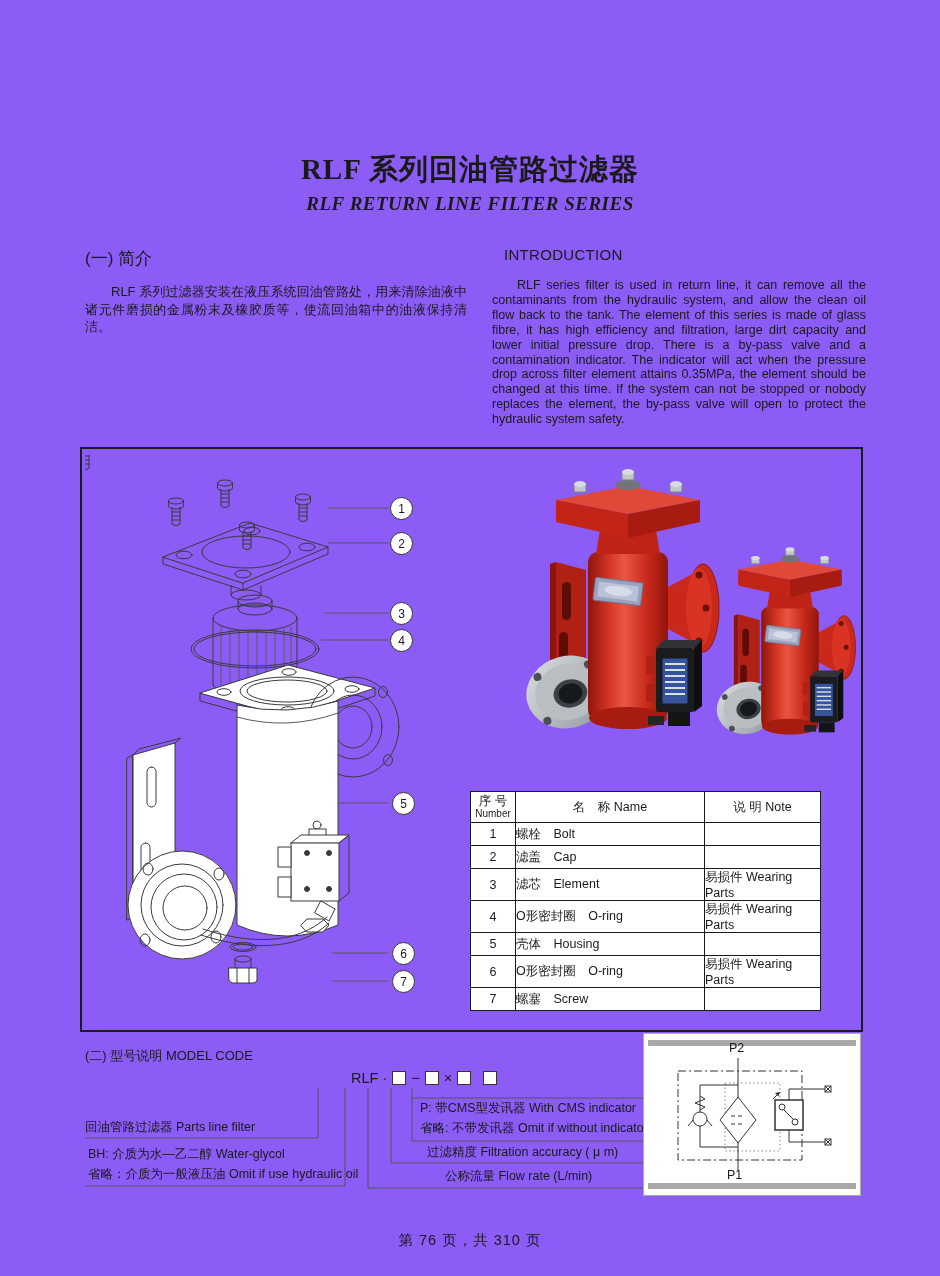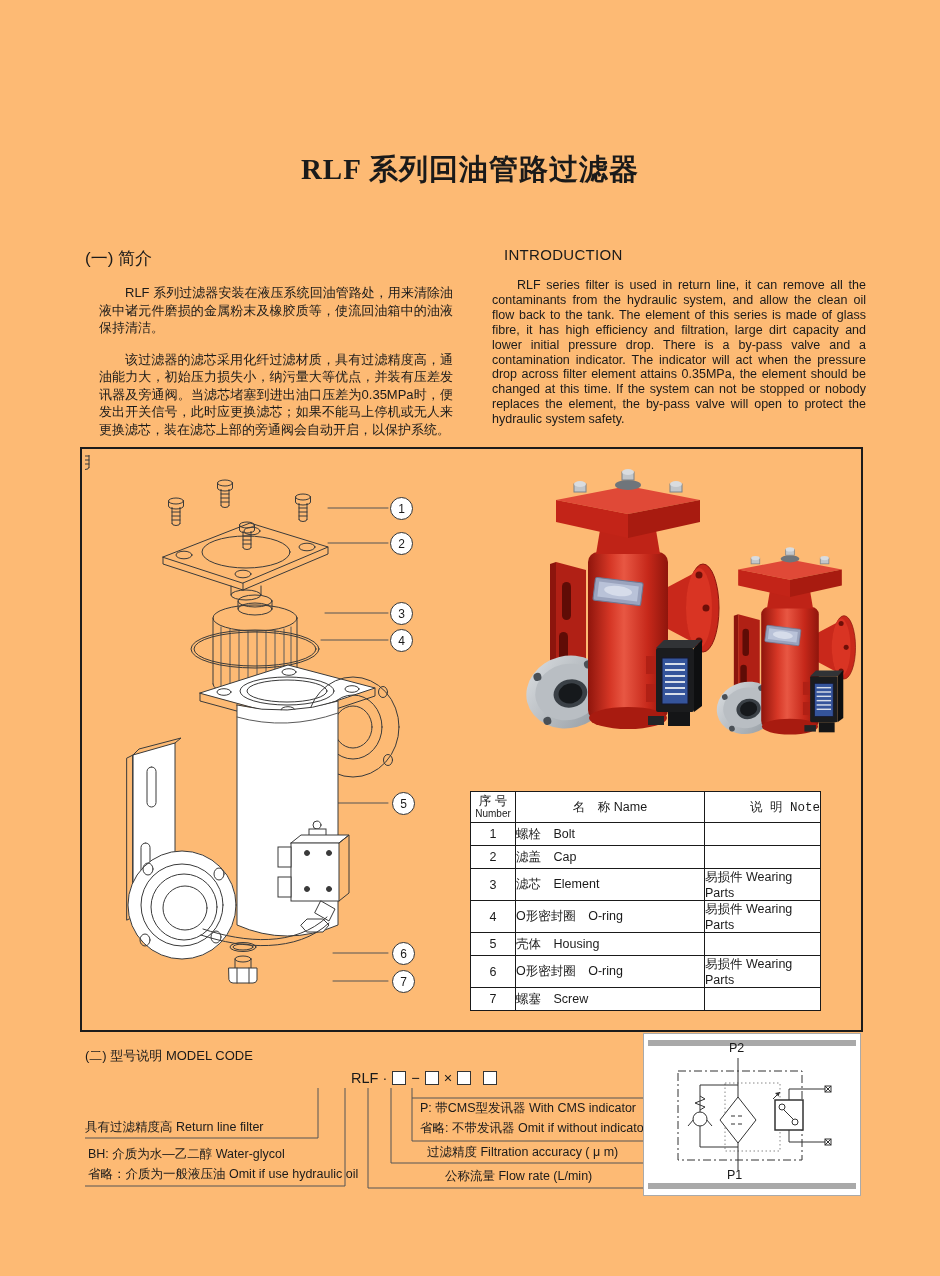--- a/index.html
+++ b/index.html
@@ -1,30 +1,30 @@
 <!DOCTYPE html>
 <html lang="zh"><head>
 <meta charset="utf-8">
 <style>
   html,body{margin:0;padding:0;background:#e8e8e8;}
-  .page{position:relative;width:940px;height:1276px;background:#fdba74;margin:0 auto;
+  .page{position:relative;width:940px;height:1276px;background:#8b5cf6;margin:0 auto;
         font-family:"Liberation Sans","DejaVu Sans",sans-serif;color:#1a1a1a;overflow:hidden;}
   .abs{position:absolute;}
   
   .title-zh{top:150px;left:0;width:100%;text-align:center;
             font-family:"Liberation Serif","DejaVu Serif",serif;
             font-size:29px;font-weight:bold;letter-spacing:1px;}
   .title-en{top:193px;left:0;width:100%;text-align:center;
             font-family:"Liberation Serif","DejaVu Serif",serif;
             font-size:19px;font-weight:bold;font-style:italic;letter-spacing:0.5px;}
   
   .col-zh{left:85px;top:247px;width:382px;}
   .sec-head{font-size:17px;}
   .zh-body{margin-top:13px;font-size:13px;line-height:17.5px;text-align:justify;}
-  .zh-body p{margin:14px;text-indent:2em;}
+  .zh-body p{margin:0;text-indent:2em;}
   .col-en{left:492px;top:246px;width:374px;}
   .en-head{font-size:15px;letter-spacing:0.3px;margin-left:12px;}
   .en-body{margin-top:15px;font-size:12.5px;line-height:14.9px;text-align:justify;text-indent:2em;}
   
   .fig-box{left:80px;top:447px;width:779px;height:581px;border:2px solid #1c1c1c;}
   .callout{width:21px;height:21px;border:1.3px solid #333;border-radius:50%;
            display:flex;align-items:center;justify-content:center;font-size:12px;background:#fff;}
   
   table.parts{left:470px;top:791px;border-collapse:collapse;table-layout:fixed;background:#fff;}
   table.parts th,table.parts td{border:1px solid #1a1a1a;font-weight:normal;font-size:12.5px;padding:0;}
@@ -46,26 +46,26 @@
   
   .footer{top:1231px;left:0;width:100%;text-align:center;font-size:14.5px;letter-spacing:1px;}
   svg{display:block;}
 </style>
 </head>
 <body>
 
 <div class="page">
 
   <div class="abs title-zh">RLF 系列回油管路过滤器</div>
+  <div class="abs title-en">RLF RETURN LINE FILTER SERIES</div>
 
   <div class="abs col-zh">
     <div class="sec-head">(一) 简介</div>
     <div class="zh-body">
       <p>RLF 系列过滤器安装在液压系统回油管路处，用来清除油液中诸元件磨损的金属粉末及橡胶质等，使流回油箱中的油液保持清洁。</p>
-      <p>该过滤器的滤芯采用化纤过滤材质，具有过滤精度高，通油能力大，初始压力损失小，纳污量大等优点，并装有压差发讯器及旁通阀。当滤芯堵塞到进出油口压差为0.35MPa时，便发出开关信号，此时应更换滤芯；如果不能马上停机或无人来更换滤芯，装在滤芯上部的旁通阀会自动开启，以保护系统。</p>
     </div>
   </div>
 
   <div class="abs col-en">
     <div class="en-head">INTRODUCTION</div>
     <div class="en-body">RLF series filter is used in return line, it can remove all the contaminants from the hydraulic system, and allow the clean oil flow back to the tank. The element of this series is made of glass fibre, it has high efficiency and filtration, large dirt capacity and lower initial pressure drop. There is a by-pass valve and a contamination indicator. The indicator will act when the pressure drop across filter element attains 0.35MPa, the element should be changed at this time. If the system can not be stopped or nobody replaces the element, the by-pass valve will open to protect the hydraulic system safety.</div>
   </div>
 
   <div class="abs fig-box"></div>
 
@@ -260,21 +260,21 @@
   </svg>
 
   <table class="parts abs">
     <tbody>
         <tr>
       <th class="c-num">
         <span class="hd-num-zh">序 号</span>
         <span class="hd-num-en">Number</span>
       </th>
       <th class="c-name">名　称 Name</th>
-      <th class="c-note" style="text-align:right;padding-left:0;font-family:Liberation Mono, monospace;">说 明 Note</th>
+      <th class="c-note" style="text-align:center;padding-left:0;">说 明 Note</th>
     </tr>
     <tr>
       <td class="c-num">1</td>
       <td class="c-name">螺栓　Bolt</td>
       <td class="c-note"></td>
     </tr>
     <tr>
       <td class="c-num">2</td>
       <td class="c-name">滤盖　Cap</td>
       <td class="c-note"></td>
@@ -322,21 +322,21 @@
   <svg class="abs" style="left:80px;top:1085px;" width="575" height="112" viewBox="0 0 575 112">
     <g stroke="#555" stroke-width="1" fill="none">
       <path d="M238 3 V53 M5 53 H238"></path>
       <path d="M265 3 V101 M5 101 H265"></path>
       <path d="M288 3 V103 M288 103 H563"></path>
       <path d="M311 3 V78 M311 78 H563"></path>
       <path d="M332 3 V56 M332 13 H563 M332 56 H563"></path>
     </g>
   </svg>
 
-  <div class="abs mc-label" style="left:85px;top:1119px;">具有过滤精度高  Return line filter</div>
+  <div class="abs mc-label" style="left:85px;top:1119px;">回油管路过滤器  Parts line filter</div>
   <div class="abs mc-label" style="left:88px;top:1146px;">BH: 介质为水—乙二醇  Water-glycol</div>
   <div class="abs mc-label" style="left:88px;top:1166px;">省略：介质为一般液压油  Omit if use hydraulic oil</div>
   <div class="abs mc-label" style="left:420px;top:1100px;">P: 带CMS型发讯器 With CMS indicator</div>
   <div class="abs mc-label" style="left:420px;top:1120px;">省略: 不带发讯器  Omit if without indicator</div>
   <div class="abs mc-label" style="left:427px;top:1144px;">过滤精度  Filtration accuracy ( μ m)</div>
   <div class="abs mc-label" style="left:432px;top:1168px;margin-left:13px;">公称流量  Flow rate (L/min)</div>
 
   <svg class="abs" style="left:643px;top:1033px;" width="218" height="163" viewBox="0 0 218 163">
     <rect x="0.5" y="0.5" width="217" height="162" fill="#ffffff" stroke="#aaaaaa"></rect>
     <rect x="5" y="7" width="208" height="6" fill="#a9a9a9"></rect>
@@ -360,14 +360,15 @@
       <path d="M137 59 l-5 1 3.5 3.5 Z" fill="#333" stroke="none"></path>
       <rect x="182" y="53" width="6" height="6"></rect>
       <path d="M182 53 l6 6 M188 53 l-6 6"></path>
       <rect x="182" y="106" width="6" height="6"></rect>
       <path d="M182 106 l6 6 M188 106 l-6 6"></path>
     </g>
   </svg>
   <div class="abs" style="left:729px;top:1041px;font-size:12.5px;">P2</div>
   <div class="abs" style="left:727px;top:1168px;font-size:12.5px;">P1</div>
 
+  <div class="abs footer">第 76 页，共 310 页</div>
 
 </div>
 
 </body></html>

